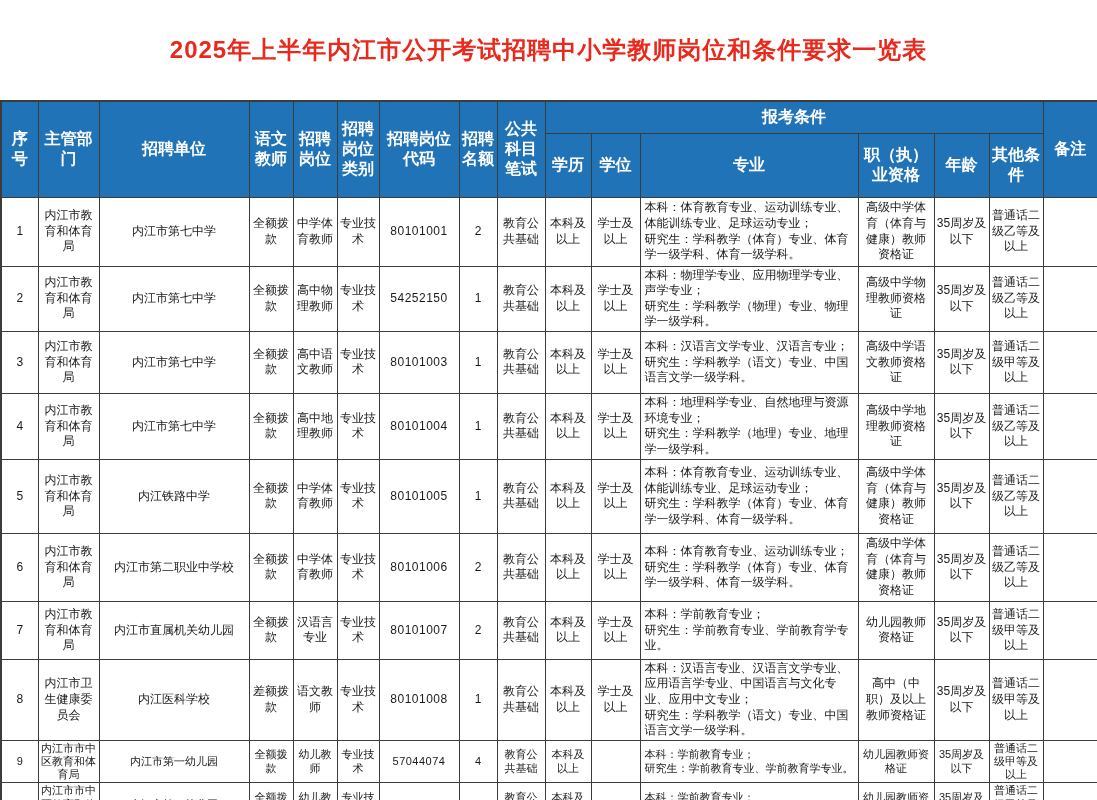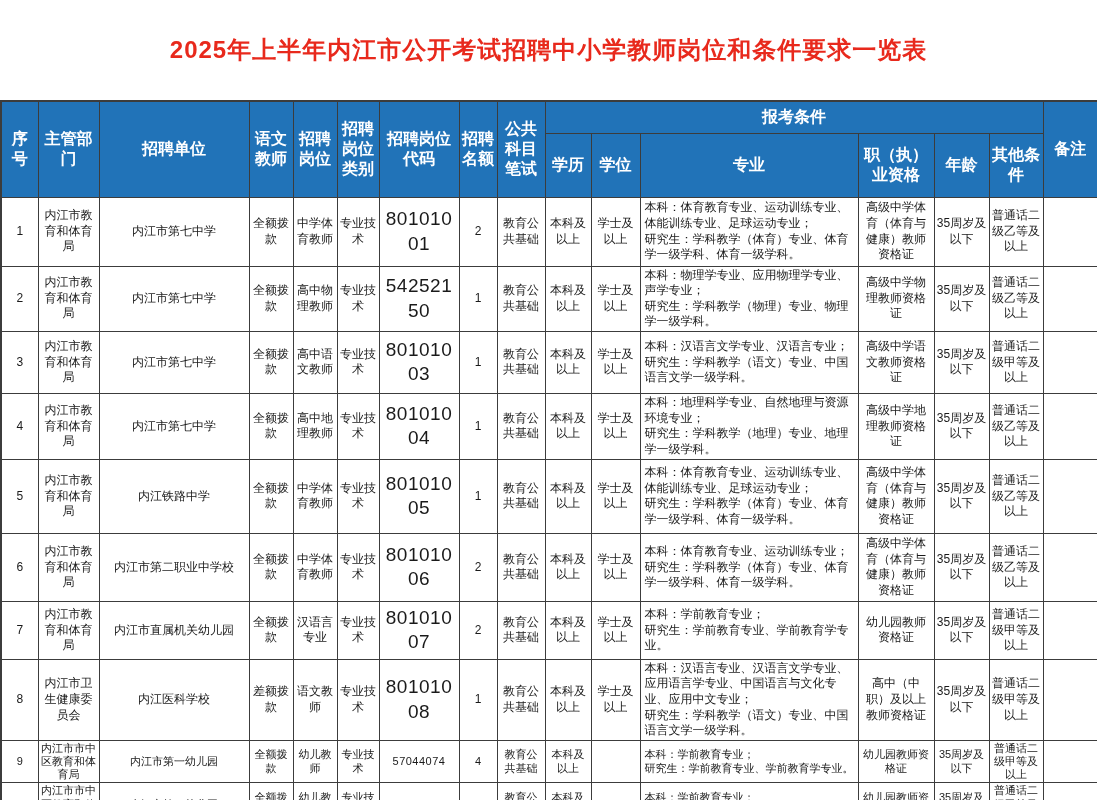--- a/index.html
+++ b/index.html
@@ -36,21 +36,21 @@
     background:var(--header-bg);color:#ffffff;
     font-size:16px;font-weight:bold;line-height:1.25;
   }
   thead tr:nth-child(1){height:32px;}
   thead tr:nth-child(2){height:64px;}
   tbody td{
     background:#ffffff;color:#1a1a1a;
     font-size:12px;line-height:1.3;
   }
   tbody td.major-cell{text-align:left;padding-left:4px;white-space:pre-line;}
-  tbody td.code-cell{font-size:19px;letter-spacing:0.5px;}
+  tbody td.code-cell{font-size:12px;letter-spacing:0.5px;}
   tbody tr:nth-child(1){height:69px;}
   tbody tr:nth-child(2){height:57px;}
   tbody tr:nth-child(3){height:62px;}
   tbody tr:nth-child(4){height:66px;}
   tbody tr:nth-child(5){height:74px;}
   tbody tr:nth-child(6){height:68px;}
   tbody tr:nth-child(7){height:58px;}
   tbody tr:nth-child(8){height:73px;}
   tbody tr:nth-child(9),tbody tr:nth-child(10){height:39px;}
   tbody tr:nth-child(9) td,tbody tr:nth-child(10) td{font-size:11px;line-height:1.2;}

